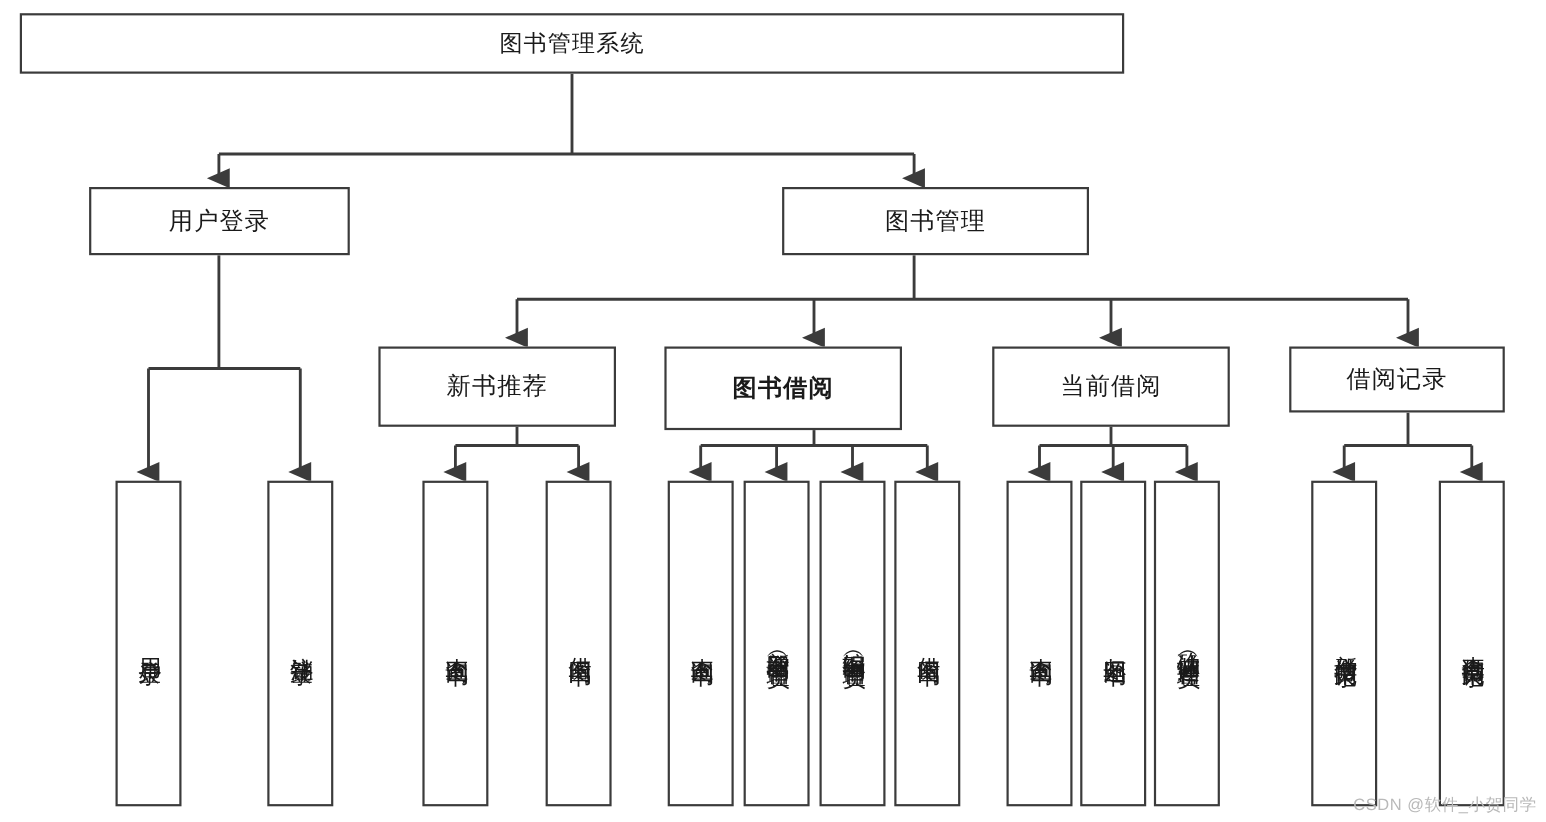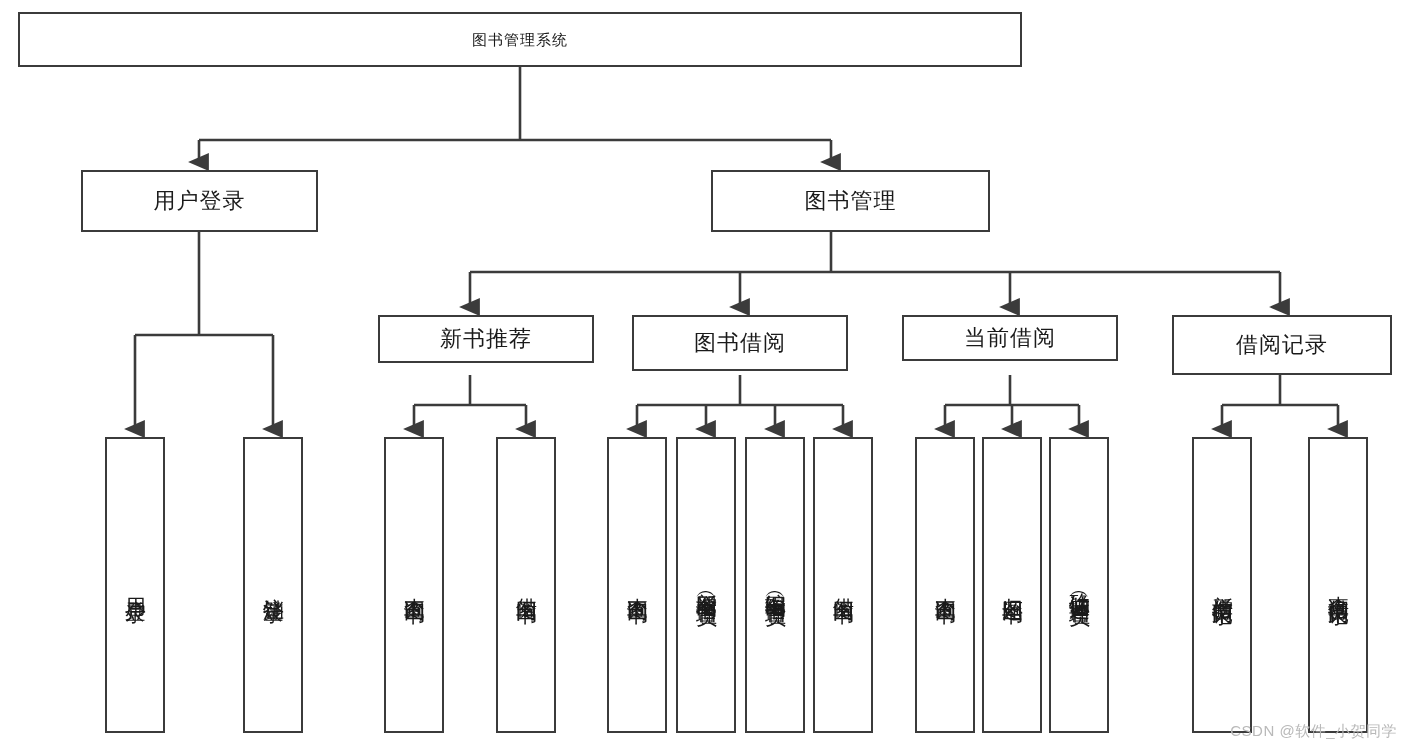--- a/index.html
+++ b/index.html
@@ -47,21 +47,21 @@
     text-orientation: upright;
     font-size: 21px;
     line-height: 1.18;
     letter-spacing: 2px;
     padding: 6px 2px;
     white-space: nowrap;
     justify-content: center;
     align-items: center;
   }
   .node.root {
-    font-size: 15px;
+    font-size: 21px;
   }
   .watermark {
     position: absolute;
     right: 8px;
     bottom: 6px;
     font-size: 15px;
     color: #b9b9b9;
     letter-spacing: 0.5px;
     white-space: nowrap;
     user-select: none;
@@ -120,24 +120,24 @@
       <path d="M1222,405 L1222,429" marker-end="url(#arrow)"></path>
       <path d="M1338,405 L1338,429" marker-end="url(#arrow)"></path>
     </g>
   </svg>
 
   <div class="node horiz root" style="left:18px; top:12px; width:1004px; height:55px;">图书管理系统</div>
 
   <div class="node horiz" style="left:81px; top:170px; width:237px; height:62px;">用户登录</div>
   <div class="node horiz" style="left:711px; top:170px; width:279px; height:62px;">图书管理</div>
 
-  <div class="node horiz" style="left:378px; top:315px; width:216px; height:48px;">新书推荐</div>
-  <div class="node horiz" style="left:632px; top:315px; width:216px; height:56px;">图书借阅</div>
-  <div class="node horiz" style="left:902px; top:315px; width:216px; height:46px;">当前借阅</div>
-  <div class="node horiz" style="left:1172px; top:315px; width:220px; height:60px;">借阅记录</div>
+  <div class="node horiz" style="left:344px; top:315px; width:216px; height:73px;">新书推荐</div>
+  <div class="node horiz" style="left:604px; top:315px; width:216px; height:76px;font-weight:bold;">图书借阅</div>
+  <div class="node horiz" style="left:902px; top:315px; width:216px; height:73px;">当前借阅</div>
+  <div class="node horiz" style="left:1172px; top:315px; width:196px; height:60px;">借阅记录</div>
 
   <div class="node vert" style="left:105px; top:437px; width:60px; height:296px;">用户登录</div>
   <div class="node vert" style="left:243px; top:437px; width:60px; height:296px;">注销登录</div>
 
   <div class="node vert" style="left:384px; top:437px; width:60px; height:296px;">查询图书</div>
   <div class="node vert" style="left:496px; top:437px; width:60px; height:296px;">借阅图书</div>
 
   <div class="node vert" style="left:607px; top:437px; width:60px; height:296px;">查询图书</div>
   <div class="node vert" style="left:676px; top:437px; width:60px; height:296px;">新增图书（管理员）</div>
   <div class="node vert" style="left:745px; top:437px; width:60px; height:296px;">编辑图书（管理员）</div>

